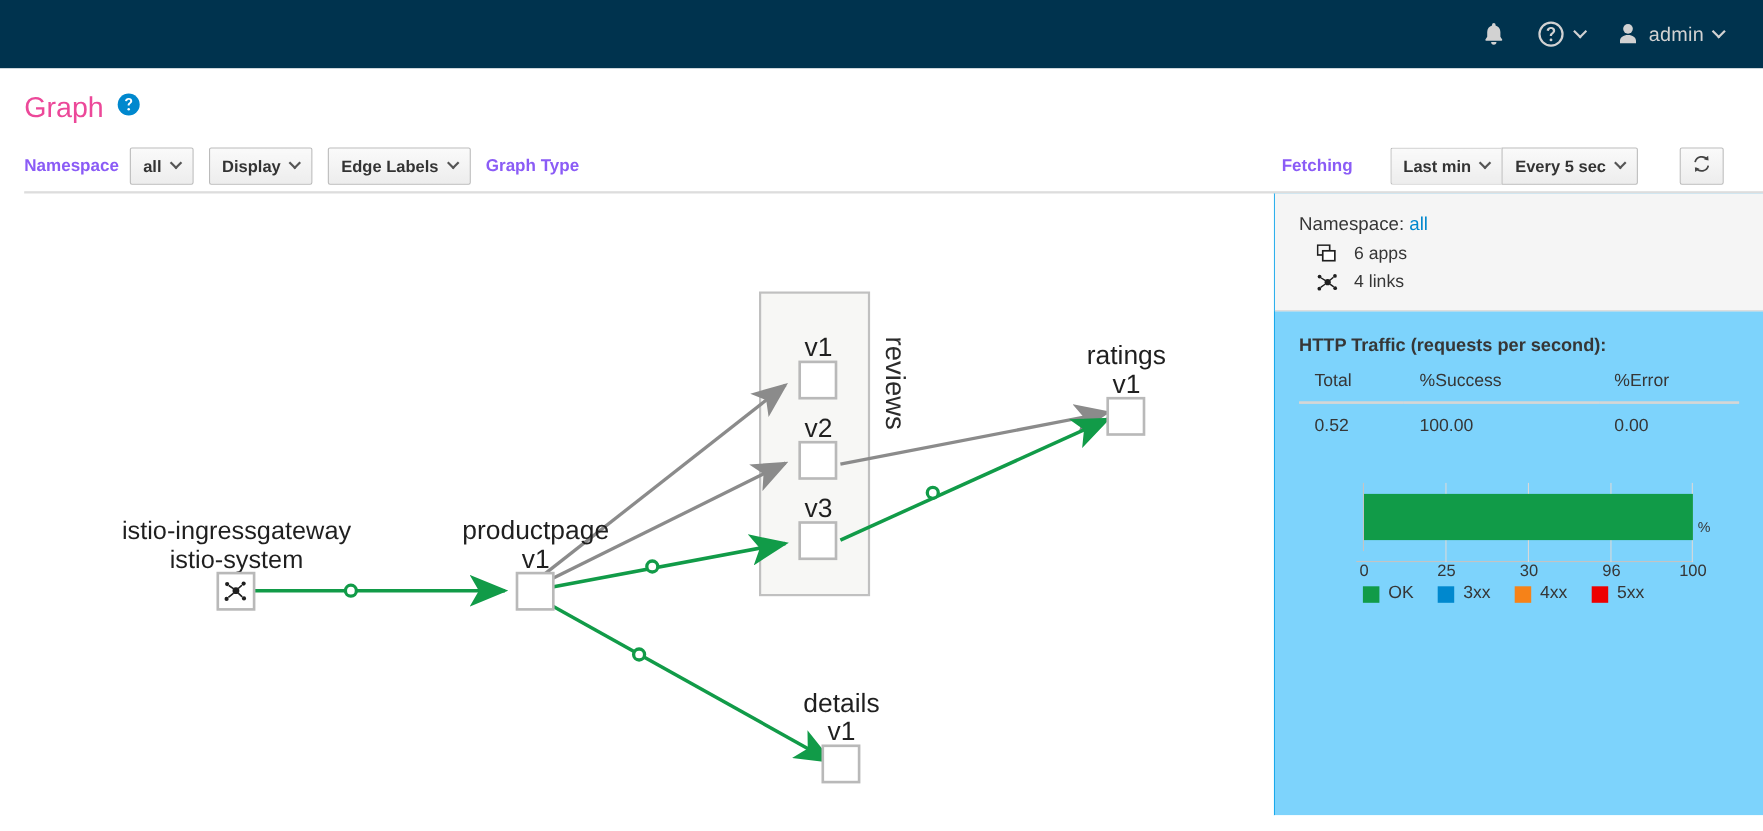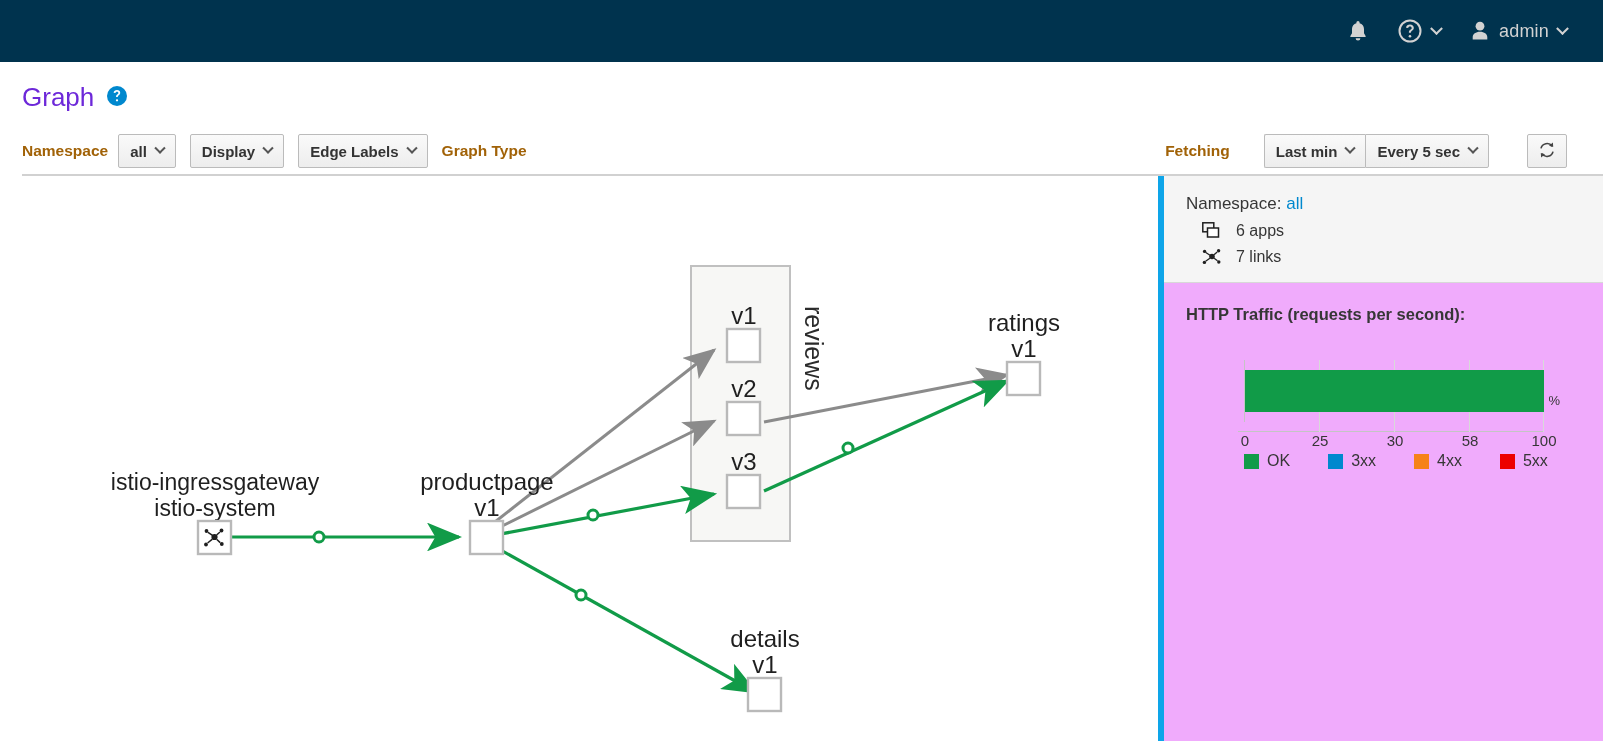--- a/index.html
+++ b/index.html
@@ -38,33 +38,33 @@
     transform: rotate(45deg) translate(-2px,-2px);
   }
   .username { margin-left: 8px; font-size: 18px; letter-spacing: .2px; }
 
   
   .page-head {
     padding: 20px 0 0 22px;
     display: flex; align-items: center;
   }
   .page-title {
-    font-size: 26px; color: #6d28d9; font-weight: 400;
+    font-size: 26px; color: #ec4899; font-weight: 400;
   }
   .help-dot { margin-left: 12px; display:flex; align-items:center; }
 
   
   .toolbar {
     display: flex; align-items: center;
     padding: 14px 22px 0 22px;
     height: 62px;
     position: relative;
   }
   .tb-label {
-    font-size: 15.5px; font-weight: bold; color: #a16207;
+    font-size: 15.5px; font-weight: bold; color: #8b5cf6;
     margin-right: 10px; white-space: nowrap;
   }
   .btn {
     display: inline-flex; align-items: center;
     height: 34px;
     padding: 0 11px;
     background: linear-gradient(to bottom, #fafafa, #ededed);
     border: 1px solid #bbb;
     border-radius: 2px;
     font-size: 15px; color: #333;
@@ -101,22 +101,22 @@
   }
   .canvas {
     position: relative;
     flex: 1 1 auto;
     background: #fff;
     overflow: hidden;
   }
   .side {
     width: 445px;
     flex: 0 0 445px;
-    border-left: 6px solid #0ea5e9;
-    background: #f0abfc;
+    border-left: 1px solid #0ea5e9;
+    background: #7dd3fc;
   }
 
   
   .side-head {
     background: #f5f5f5;
     border-bottom: 1px solid #d8d8d8;
     padding: 18px 22px 16px 22px;
   }
   .ns-line { font-size: 17px; color: #363636; }
   .ns-link { color: #0088ce; }
@@ -165,21 +165,21 @@
     position: absolute; right: -16px; bottom: 14px;
     font-size: 13px; color: #363636;
   }
   .tick-lab {
     position: absolute; top: 72px;
     font-size: 15px; color: #363636;
     transform: translateX(-50%);
   }
   .legend {
     position: absolute; left: 58px; top: 100px;
-    display: flex; align-items: center; gap: 16px;
+    display: flex; align-items: center; gap: 0;
   }
   .lg { display:flex; align-items:center; margin-right: 22px; }
   .lg .sw { width: 15px; height: 15px; }
   .lg .lb { margin-left: 8px; font-size: 16px; color: #363636; }
 </style>
 </head>
 <body>
 
 <div class="masthead">
   <div class="mh-group">
@@ -385,44 +385,60 @@
         <span class="ic">
           <svg width="20" height="18" viewBox="0 0 20 18">
             <circle cx="10" cy="8.5" r="2.8" fill="#1f1f1f"></circle>
             <circle cx="2.6" cy="3.4" r="1.7" fill="#1f1f1f"></circle>
             <circle cx="16.6" cy="2.8" r="1.7" fill="#1f1f1f"></circle>
             <circle cx="2.4" cy="14.4" r="1.7" fill="#1f1f1f"></circle>
             <circle cx="16.8" cy="14" r="1.7" fill="#1f1f1f"></circle>
             <path d="M3.8 4.5 L8 7.2 M15.2 4 L12 6.8 M3.6 13.2 L7.9 10.2 M15.5 12.8 L12.1 10.3" stroke="#1f1f1f" stroke-width="1.3"></path>
           </svg>
         </span>
-        <span class="tx">7 links</span>
+        <span class="tx">4 links</span>
       </div>
     </div>
 
     <div class="side-body">
       <div class="traf-title">HTTP Traffic (requests per second):</div>
 
+      <table class="traf">
+        <thead>
+          <tr>
+            <th>Total</th>
+            <th>%Success</th>
+            <th>%Error</th>
+          </tr>
+        </thead>
+        <tbody>
+          <tr>
+            <td>0.52</td>
+            <td>100.00</td>
+            <td>0.00</td>
+          </tr>
+        </tbody>
+      </table>
 
       <div class="chart-wrap">
         <div class="chart-area">
           <div class="axis-v"></div>
           <div class="axis-h"></div>
           <div class="tick" style="left:75px"></div>
           <div class="tick" style="left:150px"></div>
           <div class="tick" style="left:225px"></div>
           <div class="tick" style="left:299px"></div>
 
           <div class="bar" id="ok-bar" style="width: 299px; background: rgb(17, 155, 72);"></div>
           <div class="pct-lab">%</div>
 
           <div class="tick-lab" style="left:1px">0</div>
           <div class="tick-lab" style="left:76px">25</div>
           <div class="tick-lab" style="left:151px">30</div>
-          <div class="tick-lab" style="left:226px">58</div>
+          <div class="tick-lab" style="left:226px">96</div>
           <div class="tick-lab" style="left:300px">100</div>
         </div>
 
         <div class="legend">
           <div class="lg">
             <span class="sw" id="sw-ok" style="background: rgb(17, 155, 72);"></span>
             <span class="lb">OK</span>
           </div>
           <div class="lg">
             <span class="sw" id="sw-3xx" style="background: rgb(0, 136, 206);"></span>

